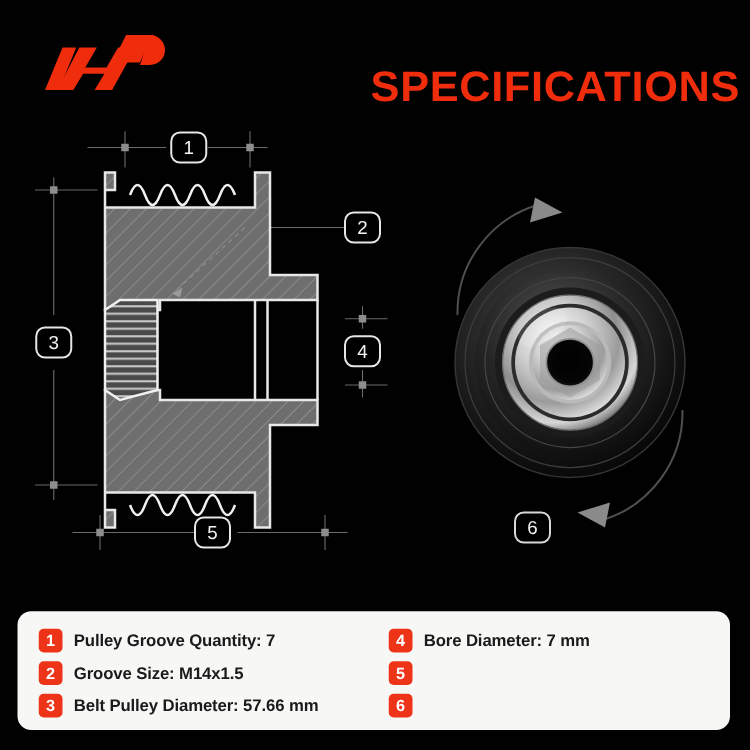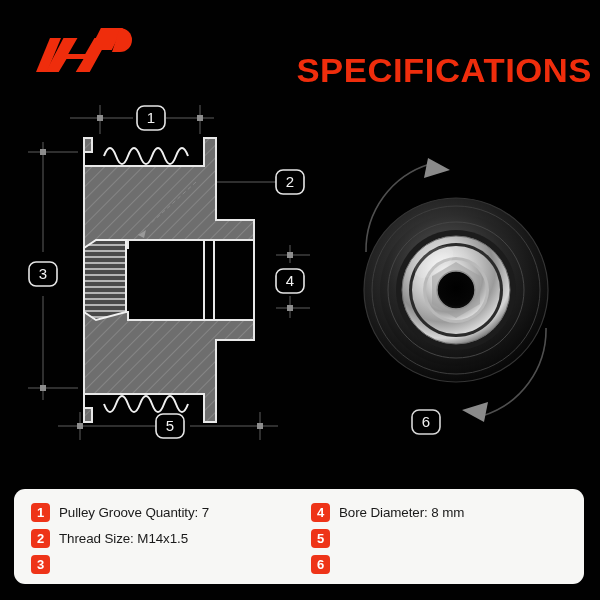--- a/index.html
+++ b/index.html
@@ -90,21 +90,21 @@
     color: #ffffff;
     font-size: 13px;
     font-weight: bold;
     line-height: 19px;
     text-align: center;
   }
   .spec-text {
     margin-left: 9px;
     color: #1a1a1a;
     font-size: 13.4px;
-    font-weight: normal;
+    font-weight: bold;
     white-space: nowrap;
     letter-spacing: -0.1px;
   }
 
   
   svg { display: block; }
 </style>
 </head>
 <body>
 
@@ -295,31 +295,32 @@
 
   <div id="spec-panel">
 
     <div class="spec-col" id="spec-col-left">
       <div class="spec-row">
         <span class="badge-red">1</span>
         <span class="spec-text">Pulley Groove Quantity: 7</span>
       </div>
       <div class="spec-row">
         <span class="badge-red">2</span>
-        <span class="spec-text">Thread Size: M14x1.5</span>
+        <span class="spec-text">Groove Size: M14x1.5</span>
       </div>
       <div class="spec-row">
         <span class="badge-red">3</span>
+        <span class="spec-text">Belt Pulley Diameter: 57.66 mm</span>
       </div>
     </div>
 
     <div class="spec-col" id="spec-col-right">
       <div class="spec-row">
         <span class="badge-red">4</span>
-        <span class="spec-text">Bore Diameter: 8 mm</span>
+        <span class="spec-text">Bore Diameter: 7 mm</span>
       </div>
       <div class="spec-row">
         <span class="badge-red">5</span>
       </div>
       <div class="spec-row">
         <span class="badge-red">6</span>
       </div>
     </div>
 
   </div>

